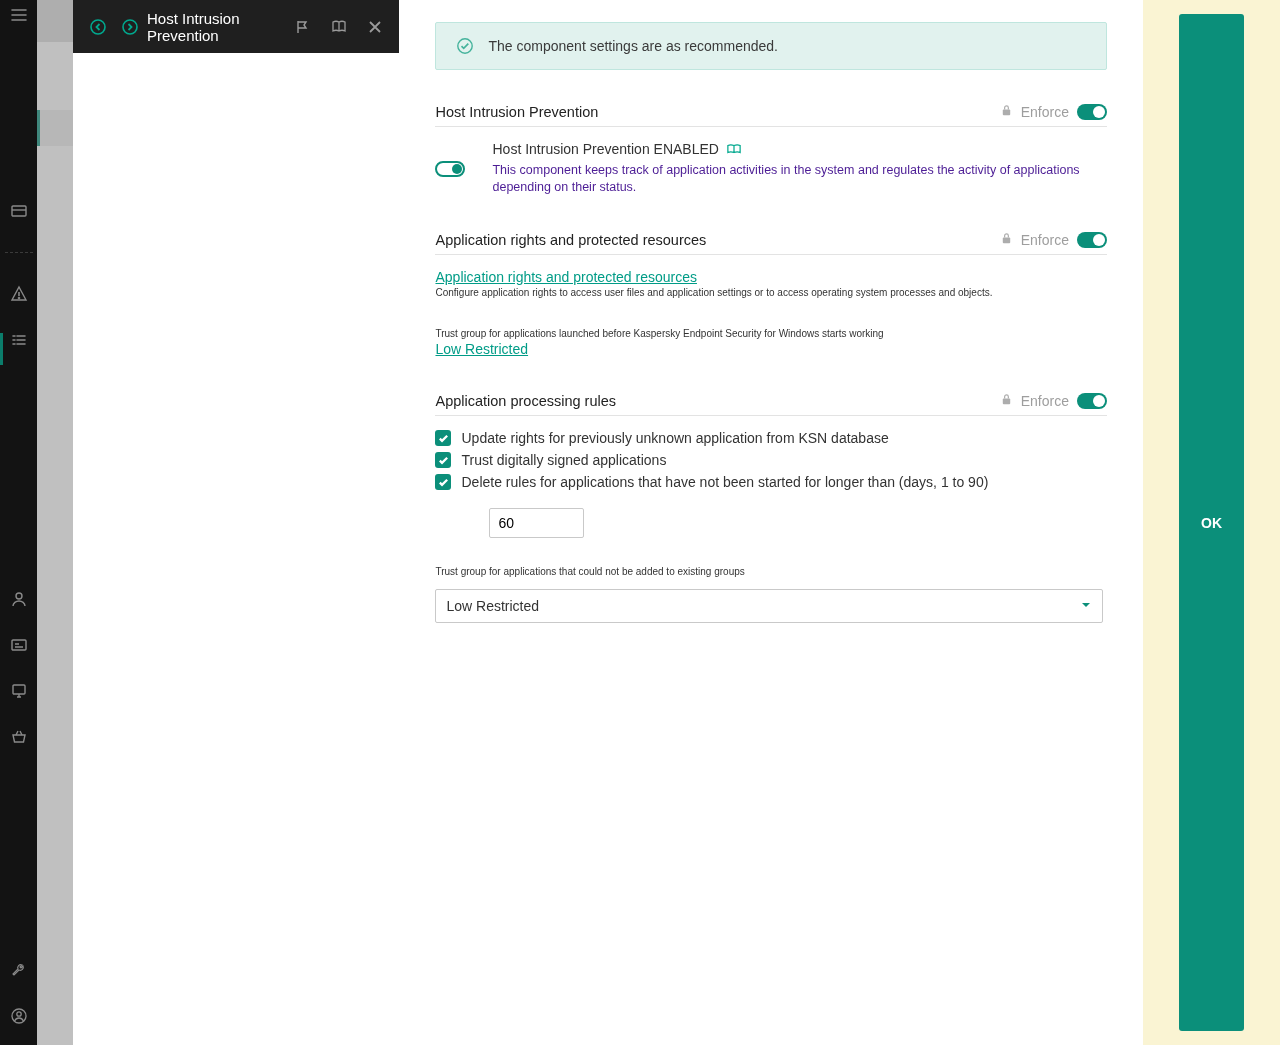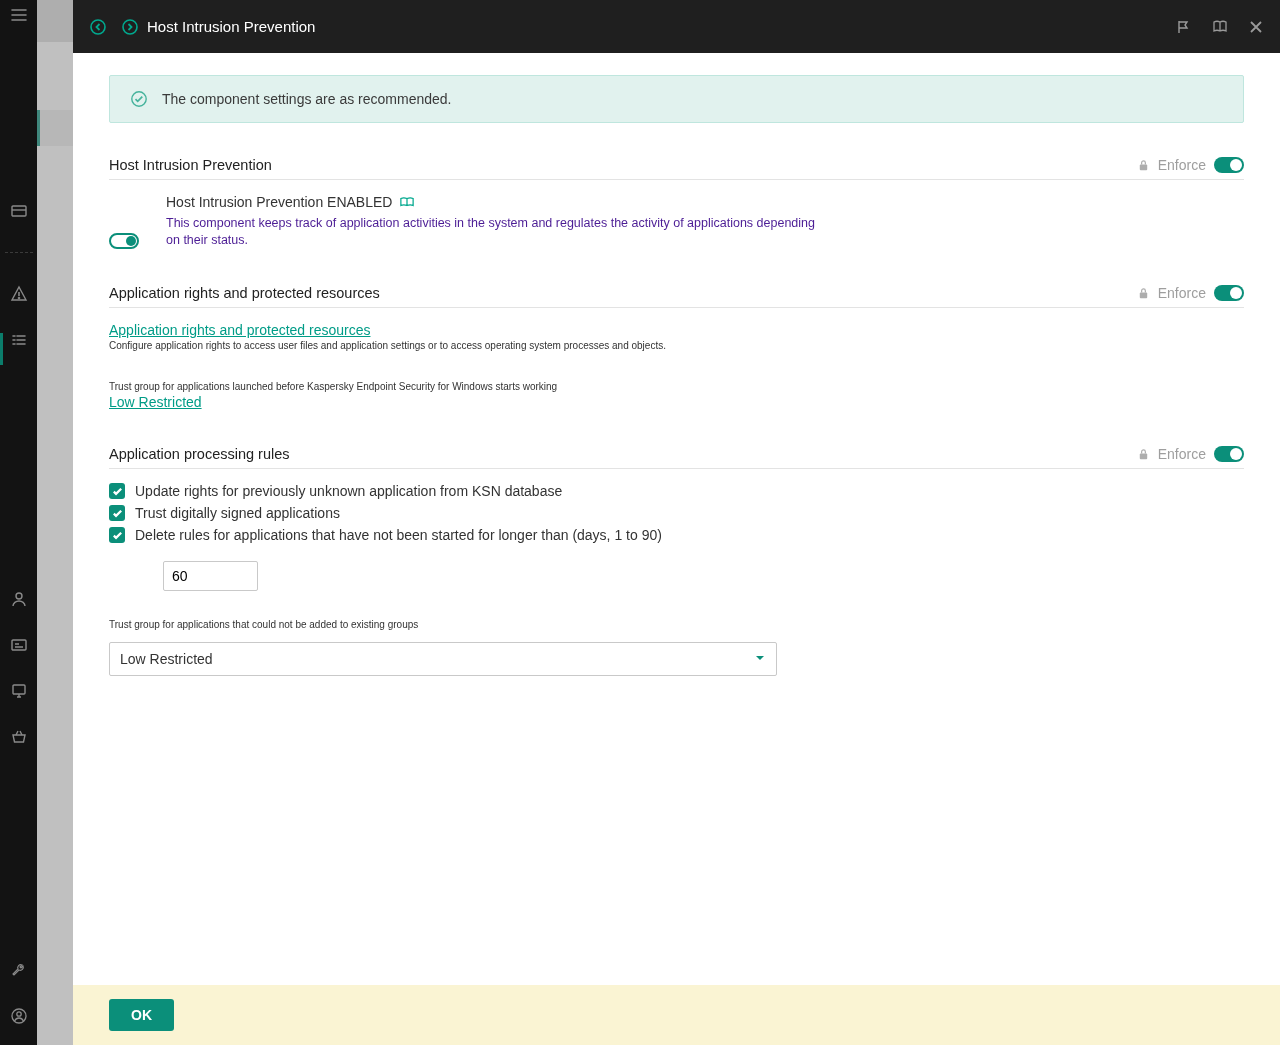--- a/index.html
+++ b/index.html
@@ -76,21 +76,21 @@
     z-index: 2;
   }
 
   
   .panel {
     position: absolute;
     left: 73px; top: 0; right: 0; bottom: 0;
     background: #fff;
     z-index: 3;
     display: flex;
-    flex-direction: column;
+    flex-direction: row;
   }
   .panel-header {
     height: 53px;
     background: #1f1f1f;
     display: flex;
     align-items: center;
     padding: 0 16px;
     color: #fff;
   }
   .panel-header .h-icons { display: flex; align-items: center; gap: 14px; }
@@ -139,21 +139,21 @@
 
   .section-header {
     display: flex;
     align-items: center;
     border-bottom: 1px solid #e3e3e3;
     padding-bottom: 6px;
     margin-bottom: 14px;
   }
   .section-title { font-size: 14.5px; color: #222; }
   .section-header .spacer { flex: 1 1 auto; }
-  .enforce-block { display: flex; align-items: center; gap: 8px; color: #9e9e9e; font-size: 14px; }
+  .enforce-block { display: flex; align-items: flex-start; gap: 8px; color: #9e9e9e; font-size: 14px; }
   .enforce-block .lock { display:flex; }
   .enforce-block .lock svg { width: 13px; height: 13px; fill: #adadad; }
 
   .section-block { margin-bottom: 36px; }
 
   
   .toggle {
     position: relative; width: 30px; height: 16px;
     background: #0b8f7a; border-radius: 8px;
     cursor: pointer; flex-shrink: 0;
@@ -168,21 +168,21 @@
     border: 2px solid #0b8f7a; border-radius: 10px;
     background: #fff;
     cursor: pointer; flex-shrink: 0;
   }
   .toggle-inline::after {
     content: ""; position: absolute;
     right: 1px; top: 1px; width: 10px; height: 10px;
     background: #0b8f7a; border-radius: 50%;
   }
 
-  .hip-row { display: flex; align-items: flex-end; gap: 27px; }
+  .hip-row { display: flex; align-items: center; gap: 27px; }
   .hip-text { font-size: 14px; color: #333; }
   .hip-desc { font-size: 12.5px; color: #4c1d95; margin-top: 4px; max-width: 660px; line-height: 1.35; }
   .book-icon { color: #00a88e; margin-left: 4px; vertical-align: middle; }
   .book-icon svg { width: 14px; height: 12px; }
 
   .link { color: #009c87; text-decoration: underline; cursor: pointer; }
   .desc { color: #333; font-size: 10px; line-height: 1.5; }
   .mt26 { margin-top: 26px; }
 
   

